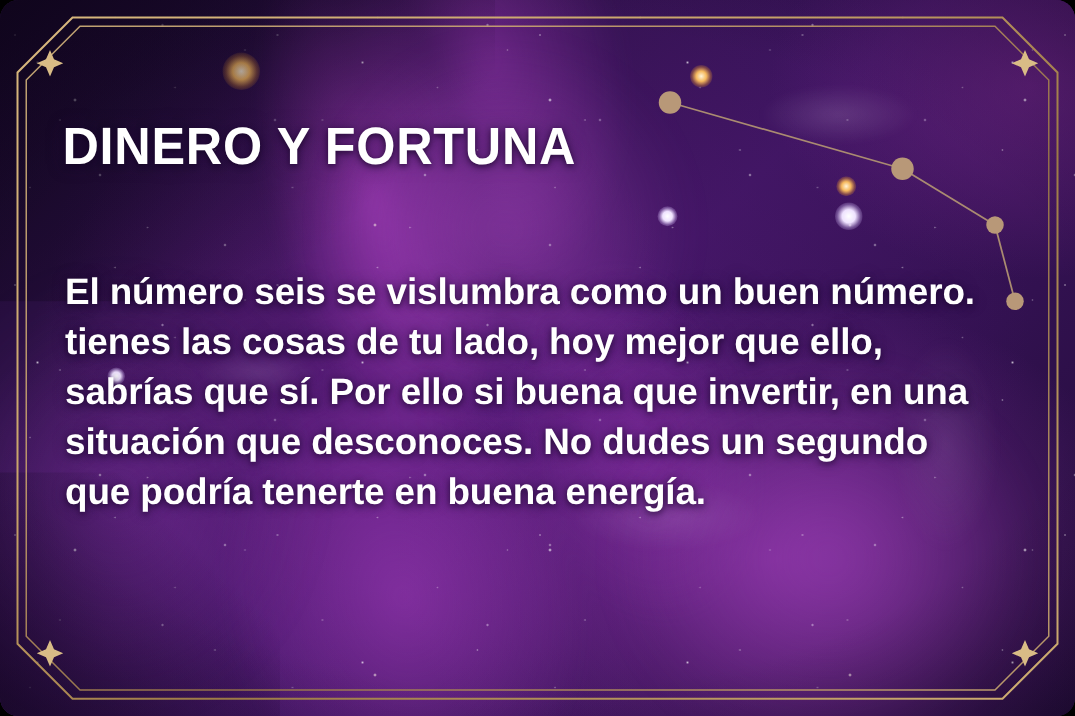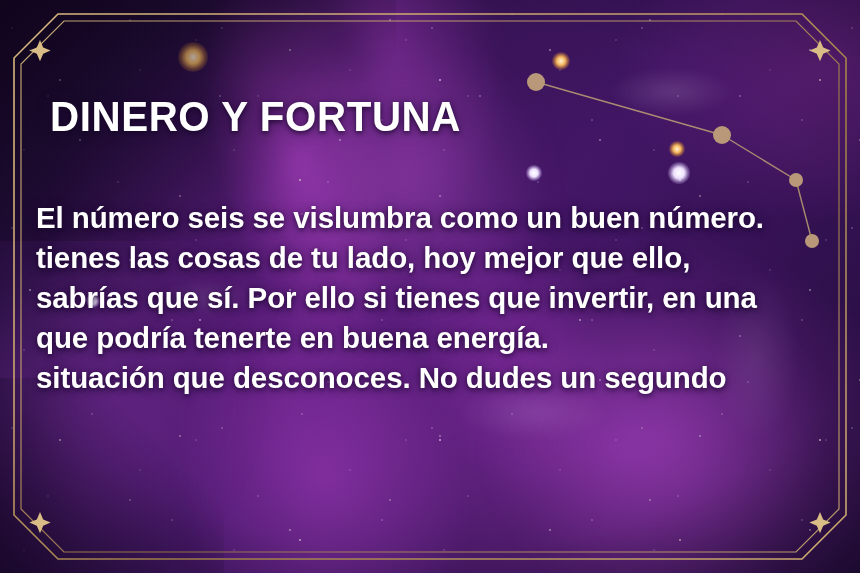--- a/index.html
+++ b/index.html
@@ -12,20 +12,21 @@
     font-family: "Liberation Sans", sans-serif;
   }
 
   .card {
     position: relative;
     width: 860px;
     height: 573px;
     overflow: hidden;
     background-color: #2a1040;
     isolation: isolate;
+    border-radius: 15px;
   }
 
   
   .bg-base {
     position: absolute;
     inset: 0;
     background:
       radial-gradient(ellipse 300px 220px at 96% 12%,  rgba(120, 40, 140, .55), rgba(120,40,140,0) 70%),
       radial-gradient(ellipse 420px 300px at 72% 78%,  rgba(150, 55, 175, .60), rgba(150,55,175,0) 72%),
       radial-gradient(ellipse 380px 420px at 34% 62%,  rgba(118, 38, 150, .55), rgba(118,38,150,0) 74%),
@@ -201,21 +202,21 @@
     transform-origin: left center;
     text-shadow: 0 2px 5px rgba(18,4,34,.75), 0 0 14px rgba(40,10,66,.5);
     white-space: nowrap;
   }
 
   .body-copy {
     position: absolute;
     left: 36px;
     top: 198px;
     width: 790px;
-    margin: 0;
+    margin: 16px;
     color: #ffffff;
     font-family: "Liberation Sans", sans-serif;
     font-weight: 700;
     font-size: 29.5px;
     line-height: 40px;
     letter-spacing: -.1px;
     text-shadow: 0 2px 5px rgba(20,5,36,.72), 0 0 12px rgba(34,8,58,.45);
   }
   .body-copy .ln { display: block; white-space: nowrap; }
 </style>
@@ -291,19 +292,19 @@
     </svg>
   </div>
 
   <div class="content">
 
     <h1 class="title">DINERO Y FORTUNA</h1>
 
     <div class="body-copy">
       <span class="ln">El número seis se vislumbra como un buen número.</span>
       <span class="ln">tienes las cosas de tu lado, hoy mejor que ello,</span>
-      <span class="ln">sabrías que sí. Por ello si tienes que invertir, en una</span>
+      <span class="ln">sabrías que sí. Por ello si buena que invertir, en una</span>
+      <span class="ln">situación que desconoces. No dudes un segundo</span>
       <span class="ln">que podría tenerte en buena energía.</span>
-      <span class="ln">situación que desconoces. No dudes un segundo</span>
     </div>
 
   </div>
 </div>
 
 </body></html>

